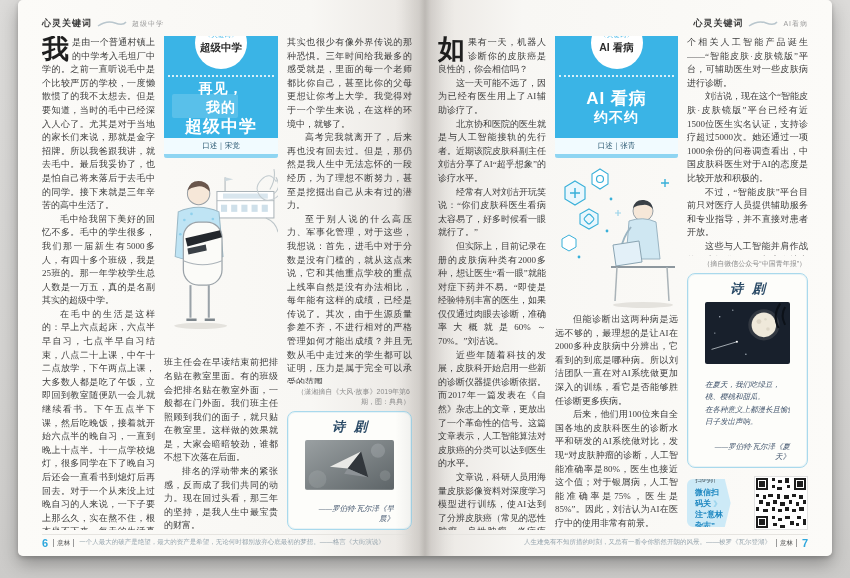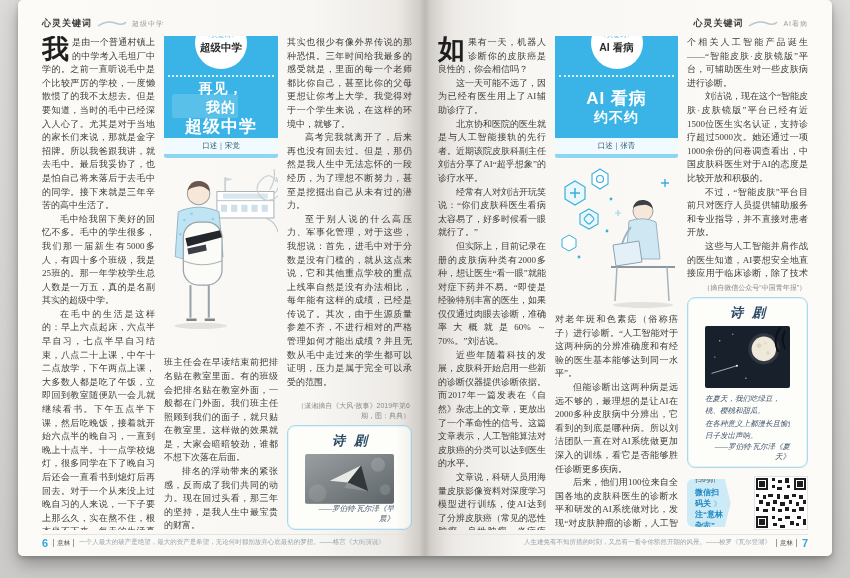--- a/index.html
+++ b/index.html
@@ -50,23 +50,23 @@
   .illu{flex:none;margin-top:5px;}
   .illu svg{display:block;width:100%;}
   .aftertext{margin-top:4px;}
 
   .attr{flex:none;font-size:7px;color:#8b8b8b;text-align:right;line-height:10px;margin:3px 2px 4px 10px;font-family:"Liberation Sans",sans-serif;}
 
   .poembox{flex:none;border:1px solid #a9d9ec;border-radius:8px;background:#fdfdfa;padding:6px 17px 5px;box-shadow:inset 0 0 0 1px rgba(169,217,236,.25);}
   .poem-title{text-align:center;font-size:13px;font-weight:bold;font-style:italic;color:#2a4a66;letter-spacing:9px;padding-left:9px;font-family:"DejaVu Serif",serif;}
   .poem-photo{margin-top:4px;}
   .poem-photo svg{display:block;width:100%;border-radius:2px;}
-  .poem-lines{margin-top:5px;font-size:7.5px;line-height:12.2px;color:#41546c;font-style:italic;}
+  .poem-lines{margin-top:15px;font-size:7.5px;line-height:12.2px;color:#41546c;font-style:italic;}
   .poem-lines div{white-space:nowrap;overflow:hidden;}
-  .poem-credit{text-align:right;font-size:7.5px;font-style:italic;color:#41546c;margin-top:0;}
+  .poem-credit{text-align:right;font-size:7.5px;font-style:italic;color:#41546c;margin-top:14px;}
 
   .qrbar{flex:none;display:flex;align-items:center;gap:22px;margin-top:8px;}
   .qr-banner{position:relative;flex:1;height:48px;background:#cdeaf7;border-radius:6px;display:flex;flex-direction:column;justify-content:center;gap:2px;padding:0 8px;clip-path:polygon(0 0,84% 0,97% 50%,84% 100%,0 100%);font-family:"Liberation Sans",sans-serif;}
   .qr-banner .l1{font-size:7px;color:#4a5a62;}
   .qr-banner .l2{font-size:8px;font-weight:bold;color:#1b86c0;}
   .qr-banner .chev{position:absolute;right:14px;top:50%;transform:translateY(-50%);color:#9fd6ee;font-size:16px;font-weight:bold;}
   .qrcode{flex:none;width:50px;height:50px;background:#fff;padding:1px;border:1px solid #e2e2e2;}
   .qrcode svg{display:block;width:100%;height:100%;}
 
   .pfoot{flex:none;height:15px;margin-top:4px;border-top:1px solid #e6e4e0;display:flex;align-items:center;gap:5px;font-family:"Liberation Sans",sans-serif;}
@@ -257,21 +257,20 @@
                 <line x1="56" y1="104" x2="120" y2="104" stroke="#8d979e" stroke-width="2"></line>
                 <line x1="62" y1="104" x2="60" y2="138" stroke="#aab3b8" stroke-width="1.5"></line>
                 <line x1="112" y1="104" x2="114" y2="138" stroke="#aab3b8" stroke-width="1.5"></line>
                 <path d="M106,20 h8 M110,16 v8" stroke="#39b0d9" stroke-width="1.4"></path>
                 <path d="M60,50 h6 M63,47 v6" stroke="#9cd4ea" stroke-width="1.2"></path>
                 <ellipse cx="88" cy="142" rx="30" ry="3" fill="#e4e2dd"></ellipse>
               </svg>
             </div>
 
             <div class="bt grow aftertext">
-              <p class="first">对老年斑和色素痣（俗称痦子）进行诊断。“人工智能对于这两种病的分辨准确度和有经验的医生基本能够达到同一水平”。</p>
               <p>但能诊断出这两种病是远远不够的，最理想的是让AI在2000多种皮肤病中分辨出，它看到的到底是哪种病。所以刘洁团队一直在对AI系统做更加深入的训练，看它是否能够胜任诊断更多疾病。</p>
               <p>后来，他们用100位来自全国各地的皮肤科医生的诊断水平和研发的AI系统做对比，发现“对皮肤肿瘤的诊断，人工智能准确率是80%，医生也接近这个值；对于银屑病，人工智能准确率是75%，医生是85%”。因此，刘洁认为AI在医疗中的使用非常有前景。</p>
 
             </div>
           </div>
 
           <div class="col c3">
             <div class="bt grow">
               <p class="first">个相关人工智能产品诞生——“智能皮肤·皮肤镜版”平台，可辅助医生对一些皮肤病进行诊断。</p>
               <p>刘洁说，现在这个“智能皮肤·皮肤镜版”平台已经有近1500位医生实名认证，支持诊疗超过5000次。她还通过一项1000余份的问卷调查看出，中国皮肤科医生对于AI的态度是比较开放和积极的。</p>

